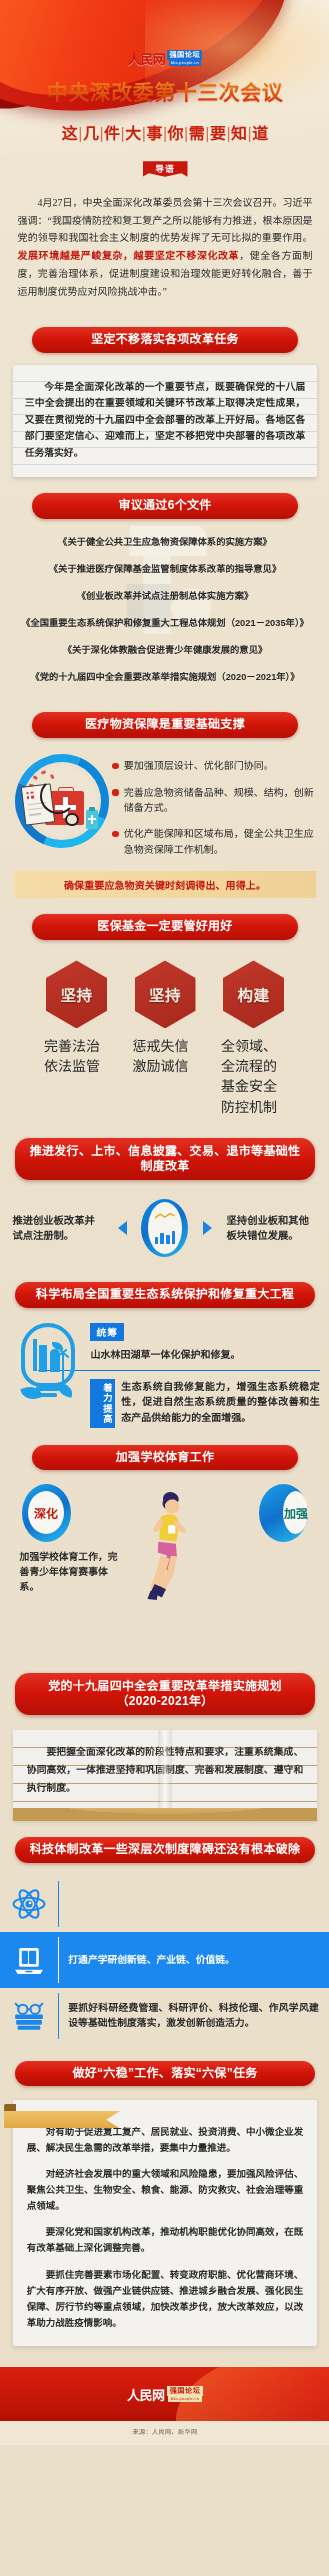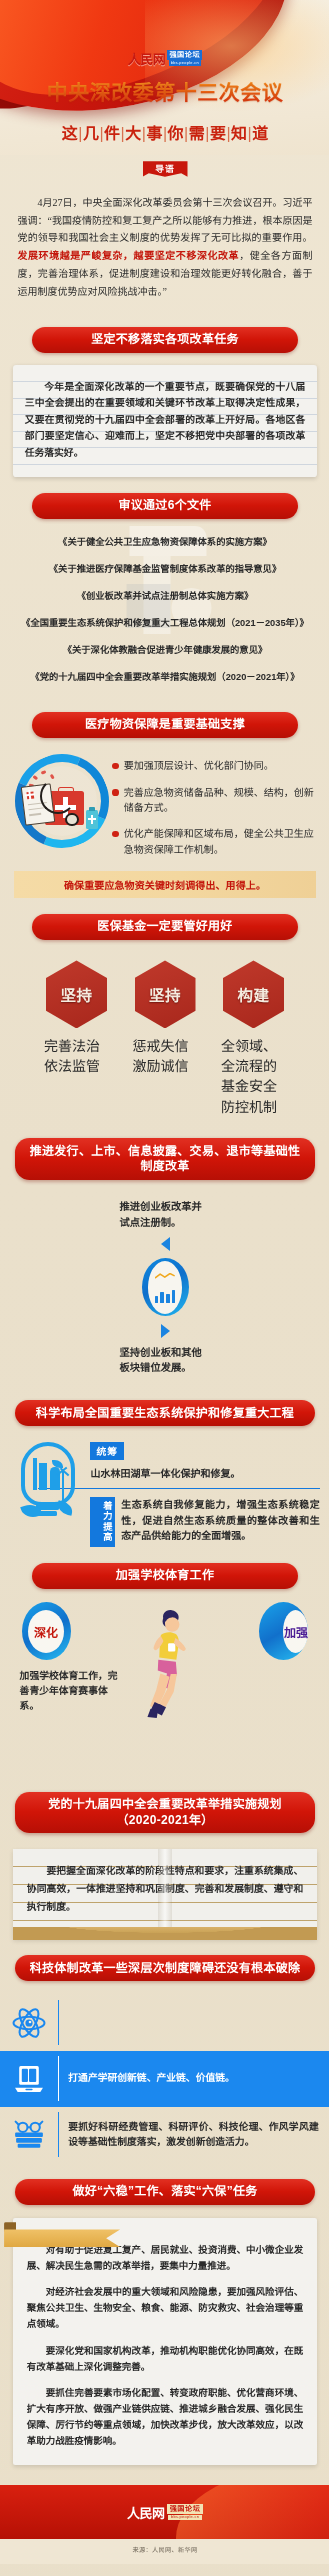--- a/index.html
+++ b/index.html
@@ -199,21 +199,21 @@
     clip-path:polygon(50% 0%,100% 26%,100% 74%,50% 100%,0 74%,0 26%);
     display:flex;align-items:center;justify-content:center;
   }
   .hex span{
     color:#f5ece0;font-size:15.5px;font-weight:bold;letter-spacing:0.5px;
     text-shadow:0 1px 1.5px rgba(70,8,4,.6);
   }
   .hex-label{font-size:14px;font-weight:normal;color:#2b2b2b;line-height:1.45;text-align:left;padding-left:4.1px;}
 
   
-  .chart-row{display:flex;align-items:center;justify-content:space-between;gap:7.2px;padding:19.6px 12.4px 8.2px;flex-direction:column;}
+  .chart-row{display:flex;align-items:center;justify-content:space-between;gap:7.2px;padding:19.6px 12.4px 8.2px;}
   .chart-side{width:91px;font-size:10.3px;font-weight:bold;color:#2b2b2b;line-height:1.5;}
   .chart-side.l{text-align:left;}
   .chart-side.r{text-align:left;}
   .arrow-l,.arrow-r{width:0;height:0;border-top:7.7px solid transparent;border-bottom:7.7px solid transparent;}
   .arrow-l{border-right:9.3px solid #1b84e0;}
   .arrow-r{border-left:9.3px solid #1b84e0;}
   .chart-medal{
     width:47px;height:58px;border-radius:50%;
     background:linear-gradient(150deg,#0f8ae0 0%,#0f6fcb 45%,#22b6ef 100%);
     display:flex;align-items:center;justify-content:center;
@@ -255,21 +255,21 @@
     width:49px;height:58px;border-radius:50%;
     background:linear-gradient(150deg,#1aa3ea 0%,#1170cb 50%,#27bdf2 100%);
     display:flex;align-items:center;justify-content:center;
   }
   .circ-in{
     width:36px;height:43px;border-radius:50%;background:#f9f7f1;
     display:flex;align-items:center;justify-content:center;
     font-size:12px;font-weight:bold;
   }
   .circ-in.red{color:#c4170c;}
-  .circ-in.dark{color:#4c1d95;margin-left:24px;}
+  .circ-in.dark{color:#0f766e;margin-left:24px;}
   .sport-texts{display:flex;justify-content:space-between;padding:7.2px 9.3px 0;}
   .sport-txt{width:106px;font-size:9.8px;font-weight:bold;color:#2b2b2b;line-height:1.55;}
   .runner{
     position:absolute;left:50%;top:17.5px;transform:translateX(-50%);
     width:62px;height:129px;
   }
 
   
   .book{
     margin:15.5px 13.4px 0;position:relative;

